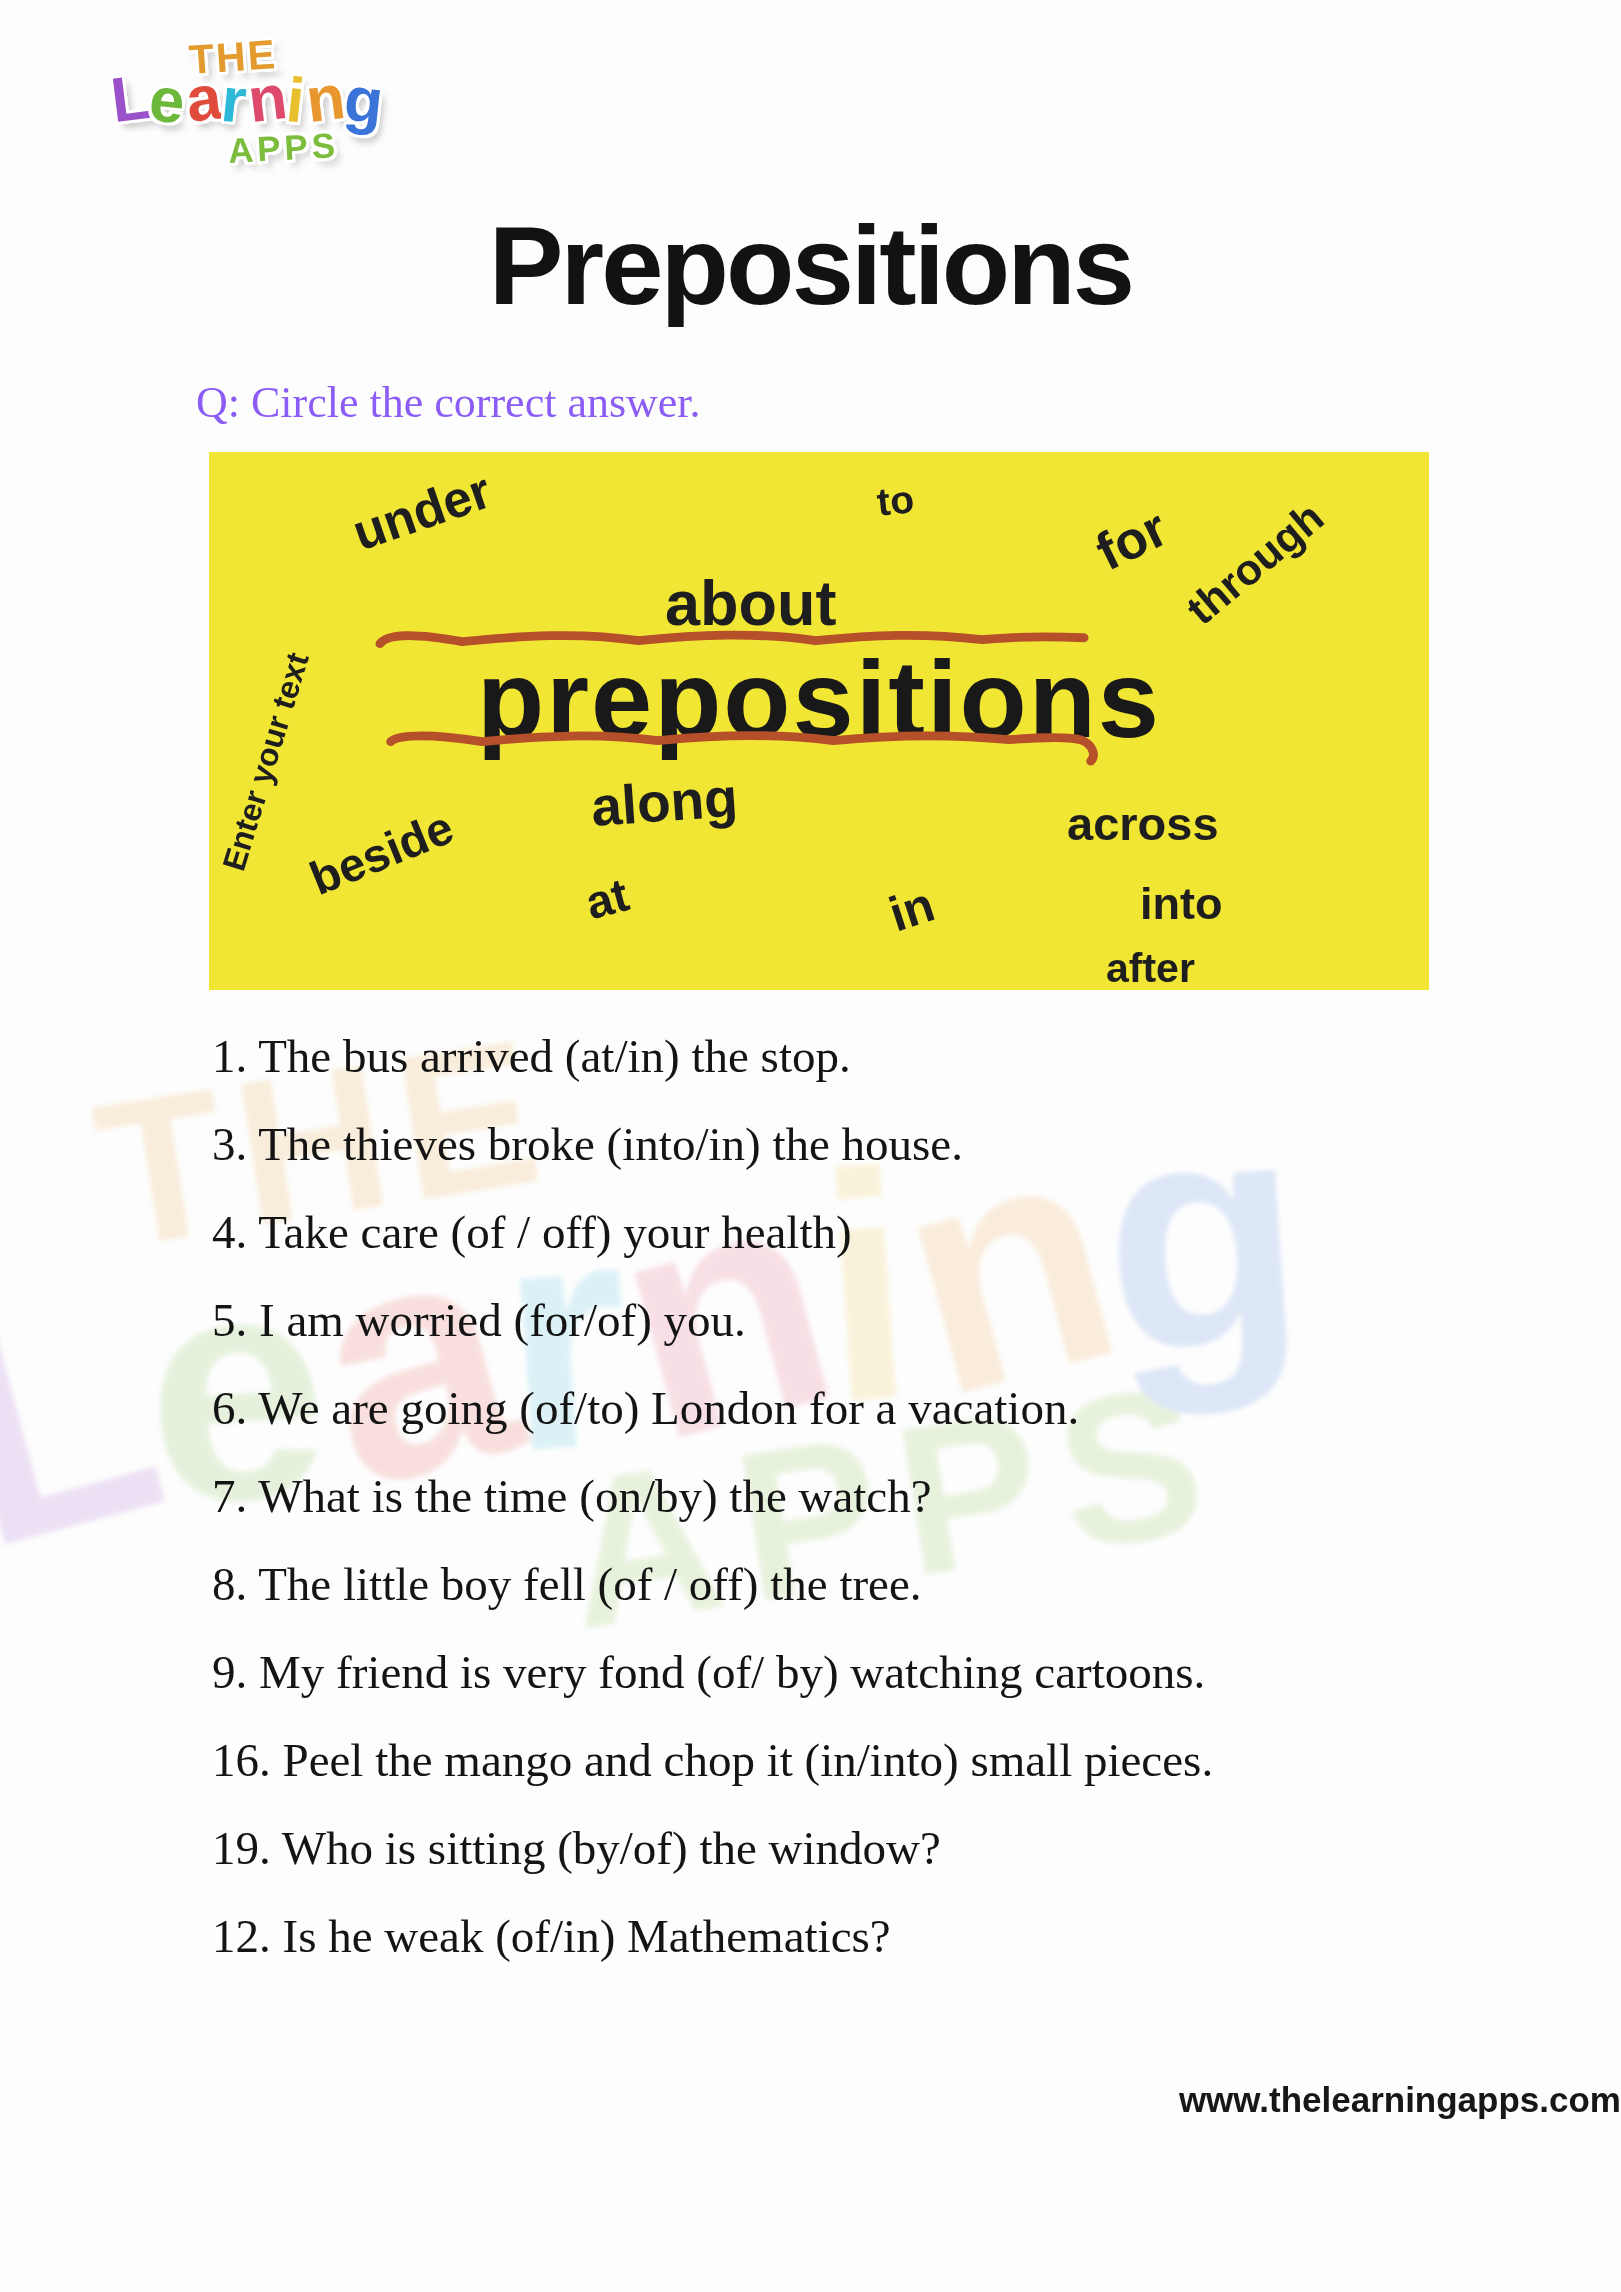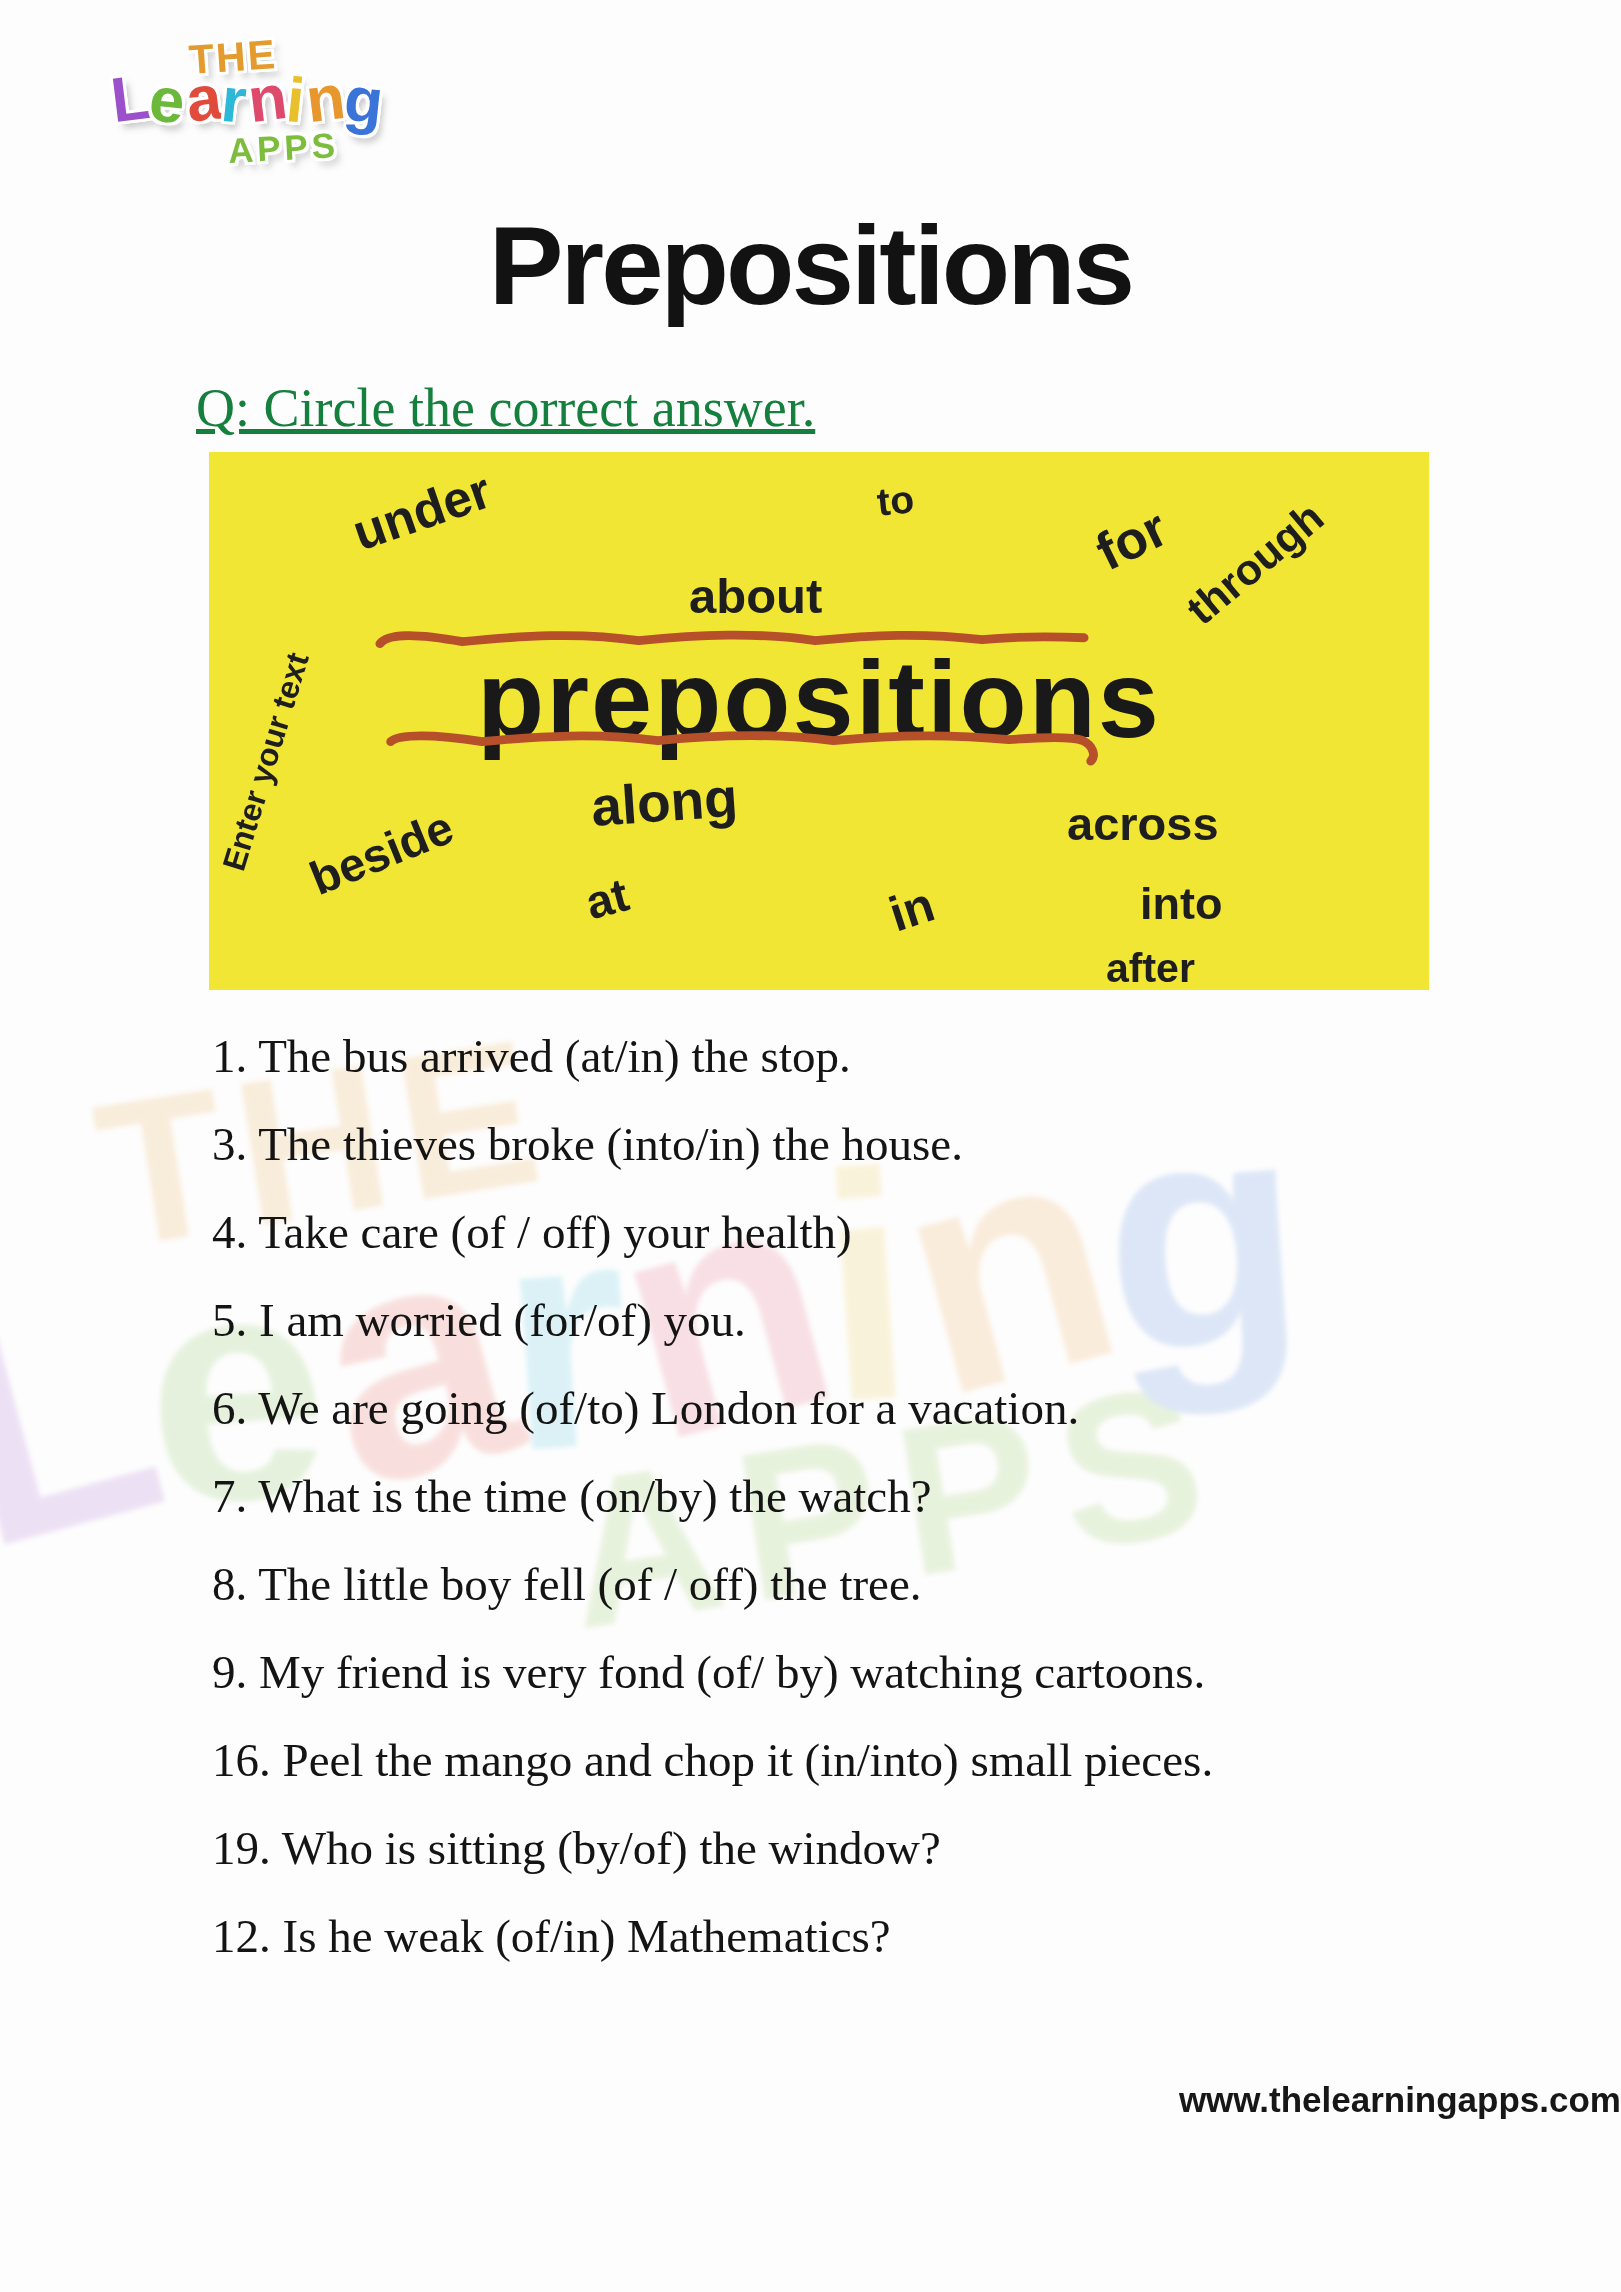--- a/index.html
+++ b/index.html
@@ -29,21 +29,21 @@
     font-family:"Liberation Sans", sans-serif;font-weight:bold;}
   .wm-the{font-size:206px;margin-left:186px;letter-spacing:13.7px;}
   .wm-learning{font-size:323px;line-height:.85;margin-top:-29px;white-space:nowrap;}
   .wm-apps{font-size:211px;margin-left:588px;margin-top:-39px;letter-spacing:21.6px;}
   .wm-learning .ll:nth-child(odd){transform:rotate(-6deg);}
   .wm-learning .ll:nth-child(even){transform:rotate(5deg);}
   
   .title{position:absolute;left:0;top:201px;width:100%;text-align:center;z-index:2;
     font-family:"Liberation Sans", sans-serif;font-weight:bold;font-size:112px;
     letter-spacing:-2.9px;color:#121212;}
-  .q-line{position:absolute;left:196px;top:377px;font-size:54px;z-index:2;color:#15803d;text-decoration:underline;}
+  .q-line{position:absolute;left:196px;top:377px;font-size:44px;z-index:2;color:#8b5cf6;}
   
   .prep-image{position:absolute;left:209px;top:452px;width:1220px;height:538px;
     overflow:hidden;z-index:2;}
   .prep-image .w{
     position:absolute;font-family:"Liberation Sans", sans-serif;font-weight:bold;
     color:#1e1e1e;line-height:1;white-space:nowrap;}
   .main-word{position:absolute;left:50%;top:192px;transform:translateX(-50%);
     font-family:"Liberation Sans", sans-serif;font-weight:bold;font-size:110px;
     letter-spacing:2px;color:#191919;line-height:1;white-space:nowrap;}
   .squiggle{position:absolute;}
@@ -75,21 +75,21 @@
   <div class="title">Prepositions</div>
 
   <div class="q-line">Q: Circle the correct answer.</div>
 
   <div class="prep-image" style="background: rgb(242, 230, 52);">
 
     <span class="w" style="left:142px;top:34px;font-size:51px;transform:rotate(-19deg)">under</span>
     <span class="w" style="left:668px;top:29px;font-size:39px;transform:rotate(-6deg)">to</span>
     <span class="w" style="left:887px;top:61px;font-size:53px;transform:rotate(-26deg)">for</span>
     <span class="w" style="left:965px;top:90px;font-size:43px;transform:rotate(-40deg)">through</span>
-    <span class="w" style="left:480px;top:120px;font-size:49px">about</span>
+    <span class="w" style="left:456px;top:120px;font-size:63px">about</span>
 
     <svg class="squiggle" style="left:165px;top:174px" width="716" height="25.5" viewBox="0 0 730 26">
       <path d="M6,18 C 14,8 40,7 90,16 C 150,10 210,6 270,15 C 330,9 390,6 450,15 C 510,9 560,7 620,14 C 660,10 700,11 724,12" fill="none" stroke-width="9" stroke-linecap="round" stroke="#b5502a"></path>
     </svg>
 
     <div class="main-word">prepositions</div>
 
     <svg class="squiggle" style="left:174px;top:276px" width="729" height="39" viewBox="0 0 744 40">
       <path d="M6,14 C 14,6 50,6 100,14 C 160,8 220,5 280,13 C 340,7 400,5 460,13 C 520,7 580,6 640,12 C 680,9 706,9 716,13 C 726,18 730,28 724,34" fill="none" stroke-width="9" stroke-linecap="round" stroke="#b5502a"></path>
     </svg>

